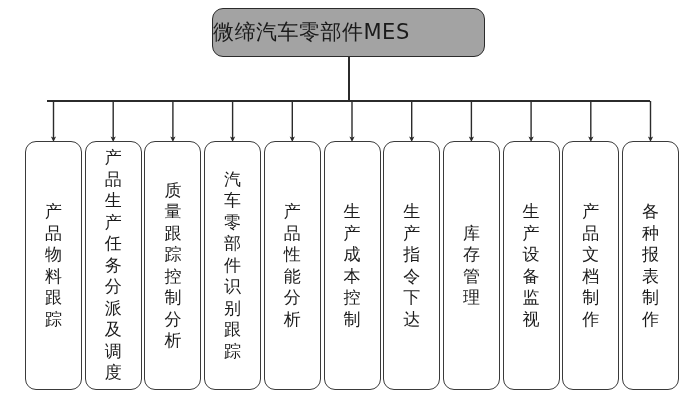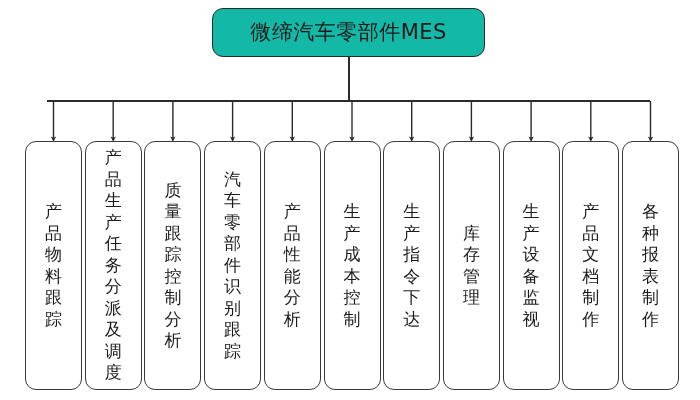--- a/index.html
+++ b/index.html
@@ -25,24 +25,23 @@
   }
   .root-box {
     position: absolute;
     left: 212px;
     top: 8px;
     width: 273px;
     height: 49px;
     box-sizing: border-box;
     border: 1.3px solid #2b2b2b;
     border-radius: 11px;
-    background: #14b8a6;
+    background: #a3a3a3;
     display: flex;
     align-items: center;
-    justify-content: center;
   }
   .root-label {
     font-size: 21px;
     line-height: 1;
     color: #1a1a1a;
     letter-spacing: 0.5px;
     white-space: nowrap;
   }
   .leaf-box {
     position: absolute;

